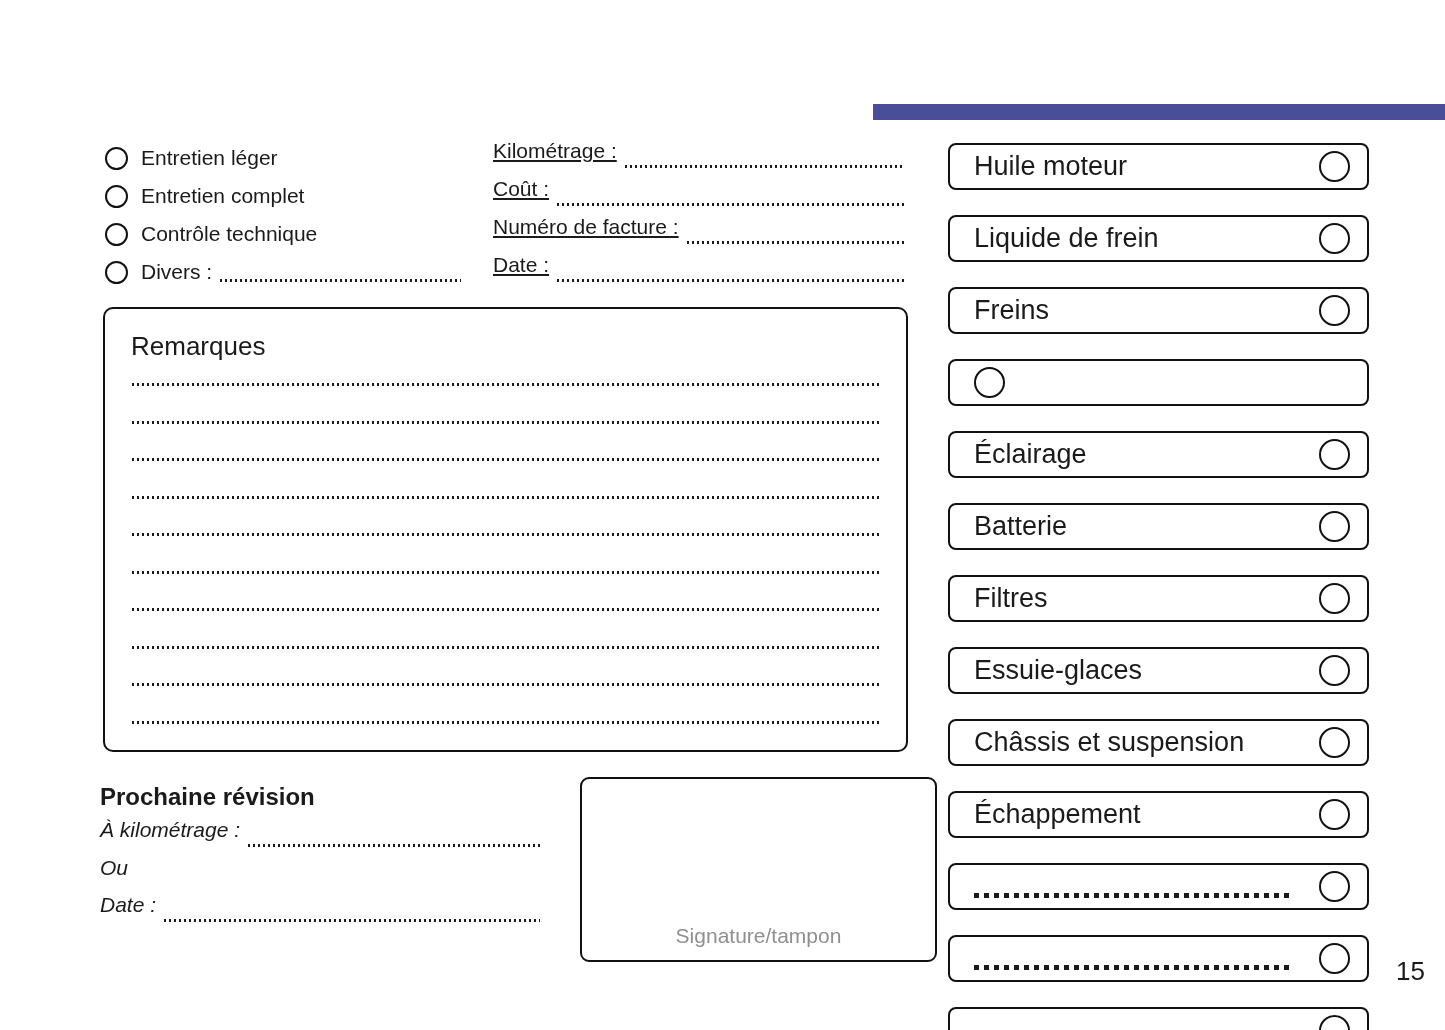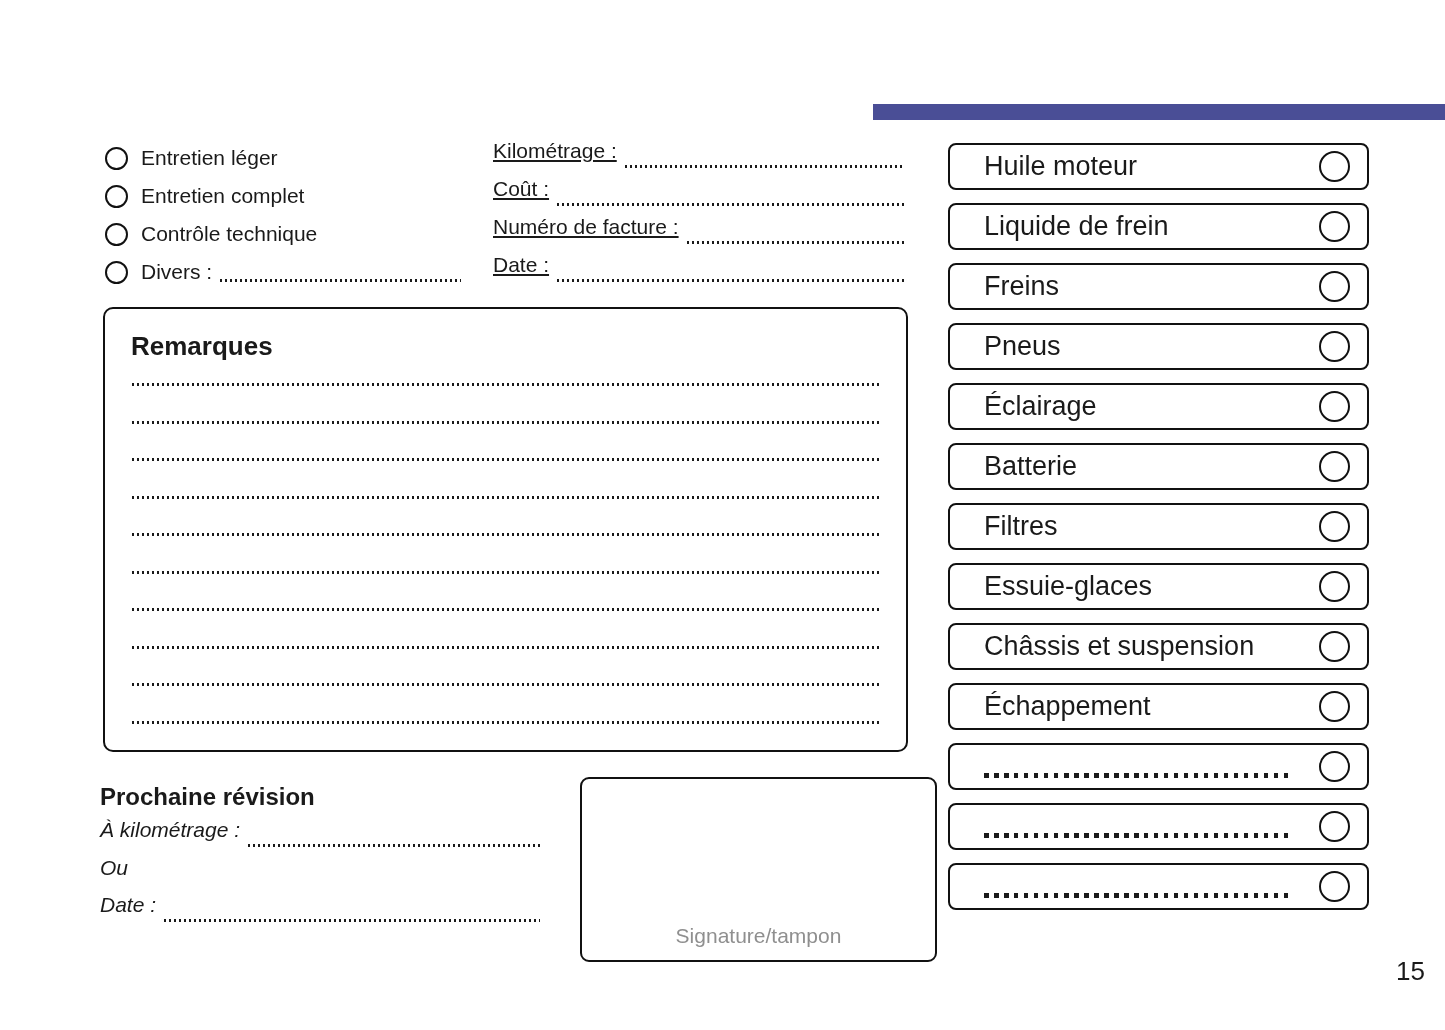--- a/index.html
+++ b/index.html
@@ -28,21 +28,21 @@
   .field-row { display:flex; align-items:flex-start; height:38px;text-decoration:underline; }
   .field-label { font-size:21px; white-space:nowrap; }
   .dotleader {
     flex:1 1 auto; height:3px; margin-left:8px;
     align-self:flex-end; margin-bottom:9px;
     background-image:repeating-linear-gradient(to right,#1a1a1a 0,#1a1a1a 2px,transparent 2px,transparent 5px);
   }
   
   .remarks-box {
     position:absolute; left:103px; top:307px; width:805px; height:445px;
-    border:2.5px solid #111; border-radius:10px; background:#fff;font-weight:bold;
+    border:2.5px solid #111; border-radius:10px; background:#fff;
   }
   .remarks-title { font-size:26px; margin:22px 0 0 26px; }
   .remark-lines { margin:21px 26px 0 27px; }
   .remark-line {
     height:3px; margin-bottom:34.5px;
     background-image:repeating-linear-gradient(to right,#1a1a1a 0,#1a1a1a 2px,transparent 2px,transparent 5px);
   }
   .remark-line:last-child { margin-bottom:0; }
   
   .next-service { position:absolute; left:100px; top:775px; width:440px; }
@@ -52,22 +52,22 @@
   
   .signature-box {
     position:absolute; left:580px; top:777px; width:357px; height:185px;
     border:2.5px solid #111; border-radius:9px; background:#fff;
     display:flex; align-items:flex-end; justify-content:center;
   }
   .signature-label { color:#8f8f8f; font-size:21px; margin-bottom:12px; }
   
   .checklist { position:absolute; left:948px; top:143px; width:421px; }
   .check-row {
-    height:47px; margin-bottom:13px; border:2.5px solid #111; border-radius:8px;
-    background:#fff; display:flex; align-items:center; padding:0 17px 0 34px;
+    height:47px; margin-bottom:25px; border:2.5px solid #111; border-radius:8px;
+    background:#fff; display:flex; align-items:center; padding:0 17px 0 24px;
   }
   .check-label { flex:1 1 auto; font-size:27px; white-space:nowrap; overflow:hidden; }
   .check-circle {
     flex:0 0 auto; width:31px; height:31px; border:2.5px solid #111;
     border-radius:50%; background:#fff;
   }
   .bigdot-line {
     flex:1 1 auto; height:5px; align-self:flex-end; margin:0 26px 10px 0;
     background-image:repeating-linear-gradient(to right,#1a1a1a 0,#1a1a1a 4.5px,transparent 4.5px,transparent 10px);
   }
@@ -163,21 +163,20 @@
   </div>
   <div class="check-row">
     <span class="check-label">Liquide de frein</span>
     <span class="check-circle"></span>
   </div>
   <div class="check-row">
     <span class="check-label">Freins</span>
     <span class="check-circle"></span>
   </div>
   <div class="check-row">
-    <span class="check-label">Pneus</span>
     <span class="check-circle"></span>
   </div>
   <div class="check-row">
     <span class="check-label">Éclairage</span>
     <span class="check-circle"></span>
   </div>
   <div class="check-row">
     <span class="check-label">Batterie</span>
     <span class="check-circle"></span>
   </div>

